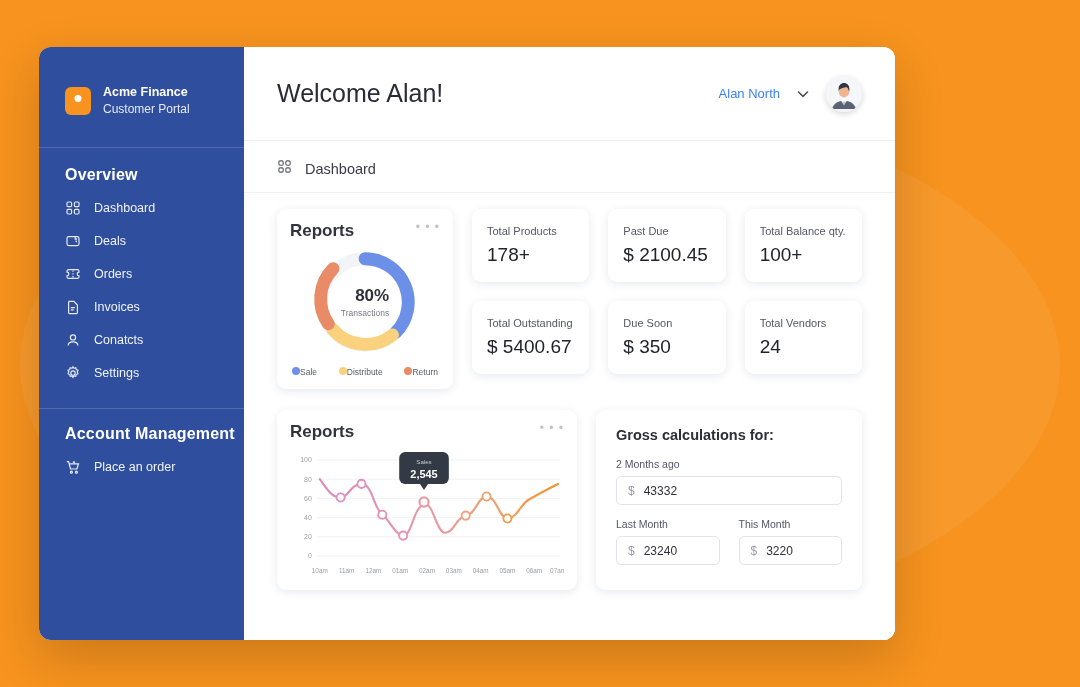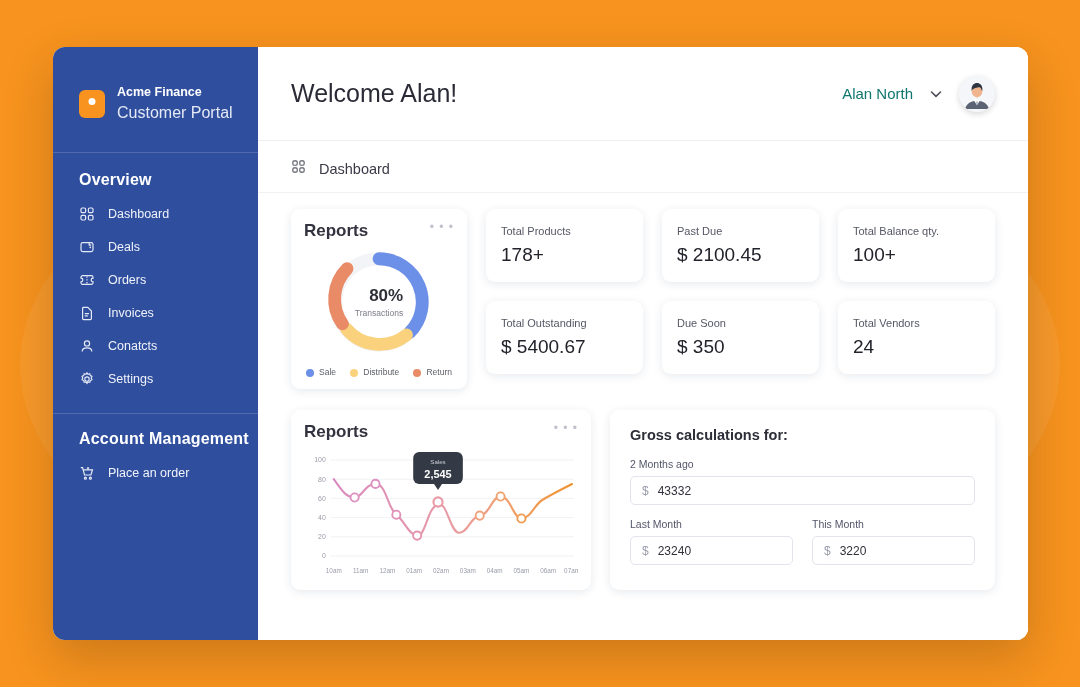--- a/index.html
+++ b/index.html
@@ -18,22 +18,22 @@
     position: absolute;
     left: 20px; top: 95px;
     width: 1040px; height: 540px;
     border-radius: 50%;
     background: rgba(255,255,255,0.06);
     pointer-events: none;
   }
 
   .app-window {
     position: absolute;
-    left: 53px; top: 47px;
-    width: 975px; height: 593px;
+    left: 39px; top: 47px;
+    width: 856px; height: 593px;
     background: #ffffff;
     border-radius: 12px;
     box-shadow: 0 18px 50px rgba(0,0,0,0.18);
     overflow: hidden;
     display: flex;
   }
 
   
   .sidebar {
     width: 205px;
@@ -62,21 +62,21 @@
     content: "";
     position: absolute;
     width: 7px; height: 7px;
     border-radius: 50%;
     background: #fff;
     left: 50%; top: 8px;
     transform: translateX(-50%);
   }
   .brand-text { line-height: 1.45; }
   .brand-name { font-size: 12.5px; font-weight: bold; color:#fff; display:block; }
-  .brand-sub  { font-size: 16px; color: #E4E9F5; display:block; }
+  .brand-sub  { font-size: 12px; color: #E4E9F5; display:block; }
 
   .nav-section { padding-top: 18px; }
   .nav-section.second {
     border-top: 1px solid rgba(255,255,255,0.16);
     margin-top: 18px;
     padding-top: 16px;
   }
   .nav-title {
     font-size: 16px;
     font-weight: bold;
@@ -113,21 +113,21 @@
     justify-content: space-between;
     padding: 0 33px 0 33px;
     border-bottom: 1px solid #EFEFF3;
   }
   .welcome {
     font-size: 25px;
     color: #2B2B37;
     font-weight: normal;
   }
   .user-area { display: flex; align-items: center; gap: 14px; }
-  .user-name { font-size: 15px; color: #0f766e; }
+  .user-name { font-size: 13px; color: #3b82f6; }
   .chev { width: 18px; height: 18px; cursor: pointer; }
   .avatar {
     width: 36px; height: 36px; border-radius: 50%;
     background: #F2F4F8;
     box-shadow: 0 2px 6px rgba(0,0,0,0.16);
     overflow: hidden;
     position: relative;
     cursor: pointer;
   }
 
@@ -175,21 +175,21 @@
   .donut-center {
     position: absolute;
     text-align: right;
     left: 50%; top: 50%;
     transform: translate(-50%,-50%);
     pointer-events: none;
   }
   .donut-pct { font-size: 17px; font-weight: bold; color: #2F3038; line-height: 1.1; }
   .donut-cap { font-size: 8.5px; color: #7A7C88; margin-top: 2px; }
   .legend { display: flex; justify-content: space-between; padding: 4px 2px 2px 2px; }
-  .legend-item { display: flex; align-items: flex-end; gap: 5px; }
+  .legend-item { display: flex; align-items: flex-start; }
   .legend-dot { width: 8px; height: 8px; border-radius: 50%; flex:0 0 8px; }
   .legend-text { font-size: 8.5px; color: #5E6069; }
 
   
   .stats-area { flex: 1; min-width: 0; }
   .stats-row { display: flex; gap: 19px; }
   .stats-row + .stats-row { margin-top: 19px; }
   .stat-card {
     flex: 1 1 0;
     min-width: 0;

